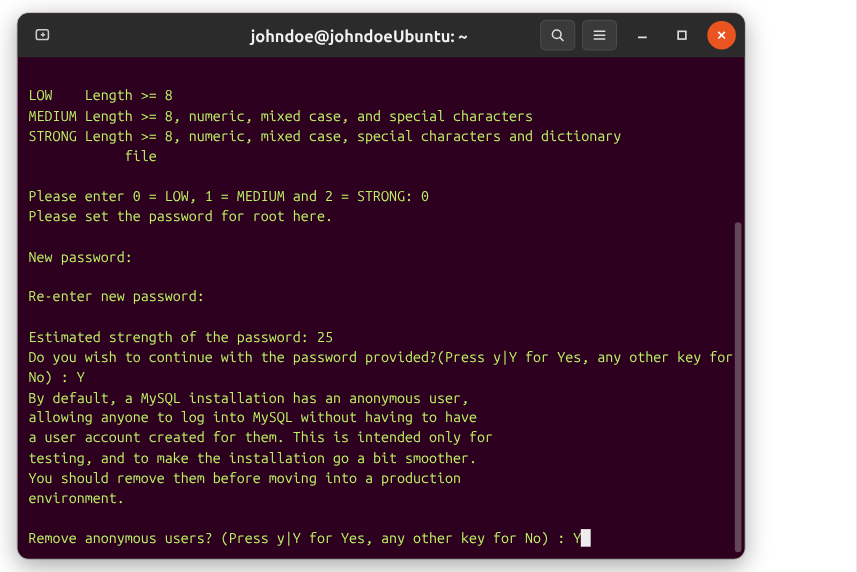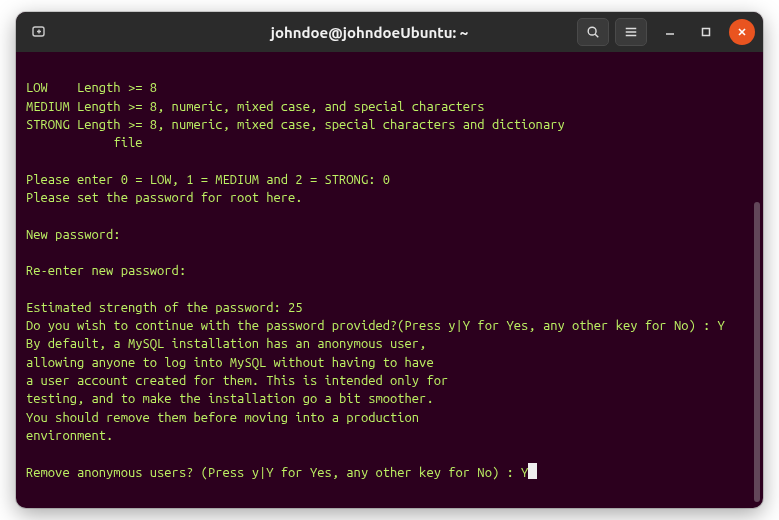--- a/index.html
+++ b/index.html
@@ -7,21 +7,21 @@
     background: #fff;
     font-family: Ubuntu, "Segoe UI", sans-serif;
     width: 779px;
     height: 520px;
     overflow: hidden;
   }
   .window {
     position: absolute;
     left: 16px;
     top: 12px;
-    width: 747px;
+    width: 661px;
     height: 496px;
     background: #2c001e;
     border-radius: 10px;
     box-shadow: 0 6px 22px rgba(0,0,0,0.35), 0 0 0 1px rgba(0,0,0,0.15);
     overflow: hidden;
     display: flex;
     flex-direction: column;
   }
   .titlebar {
     height: 40px;

